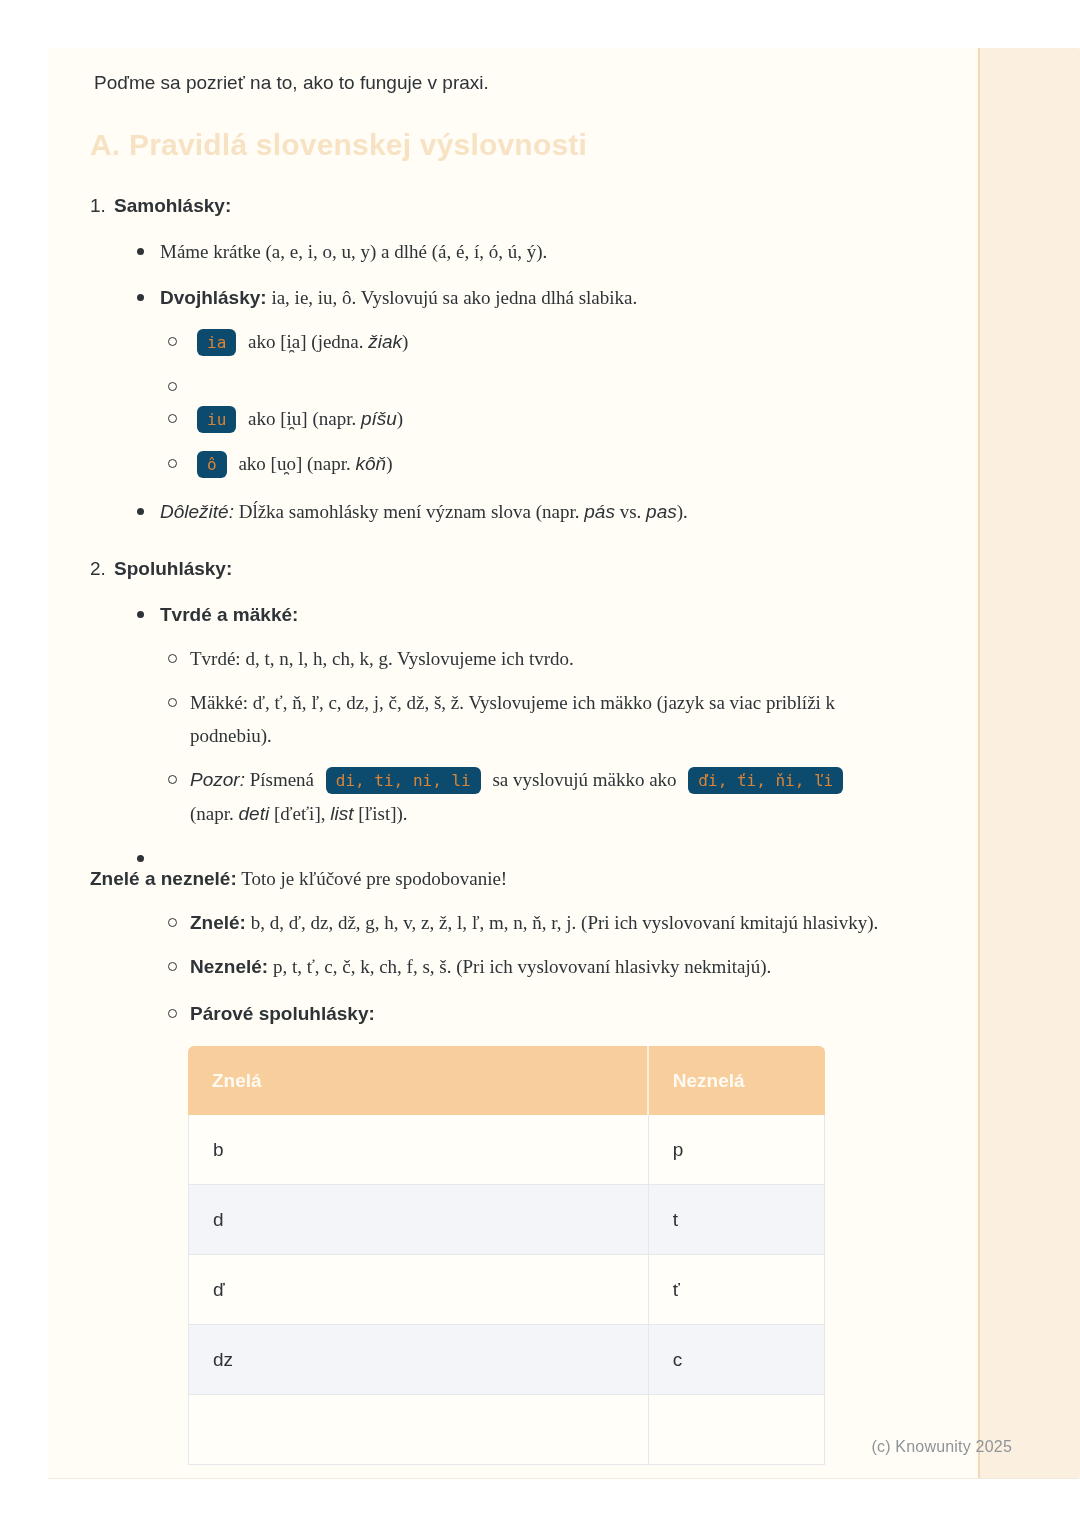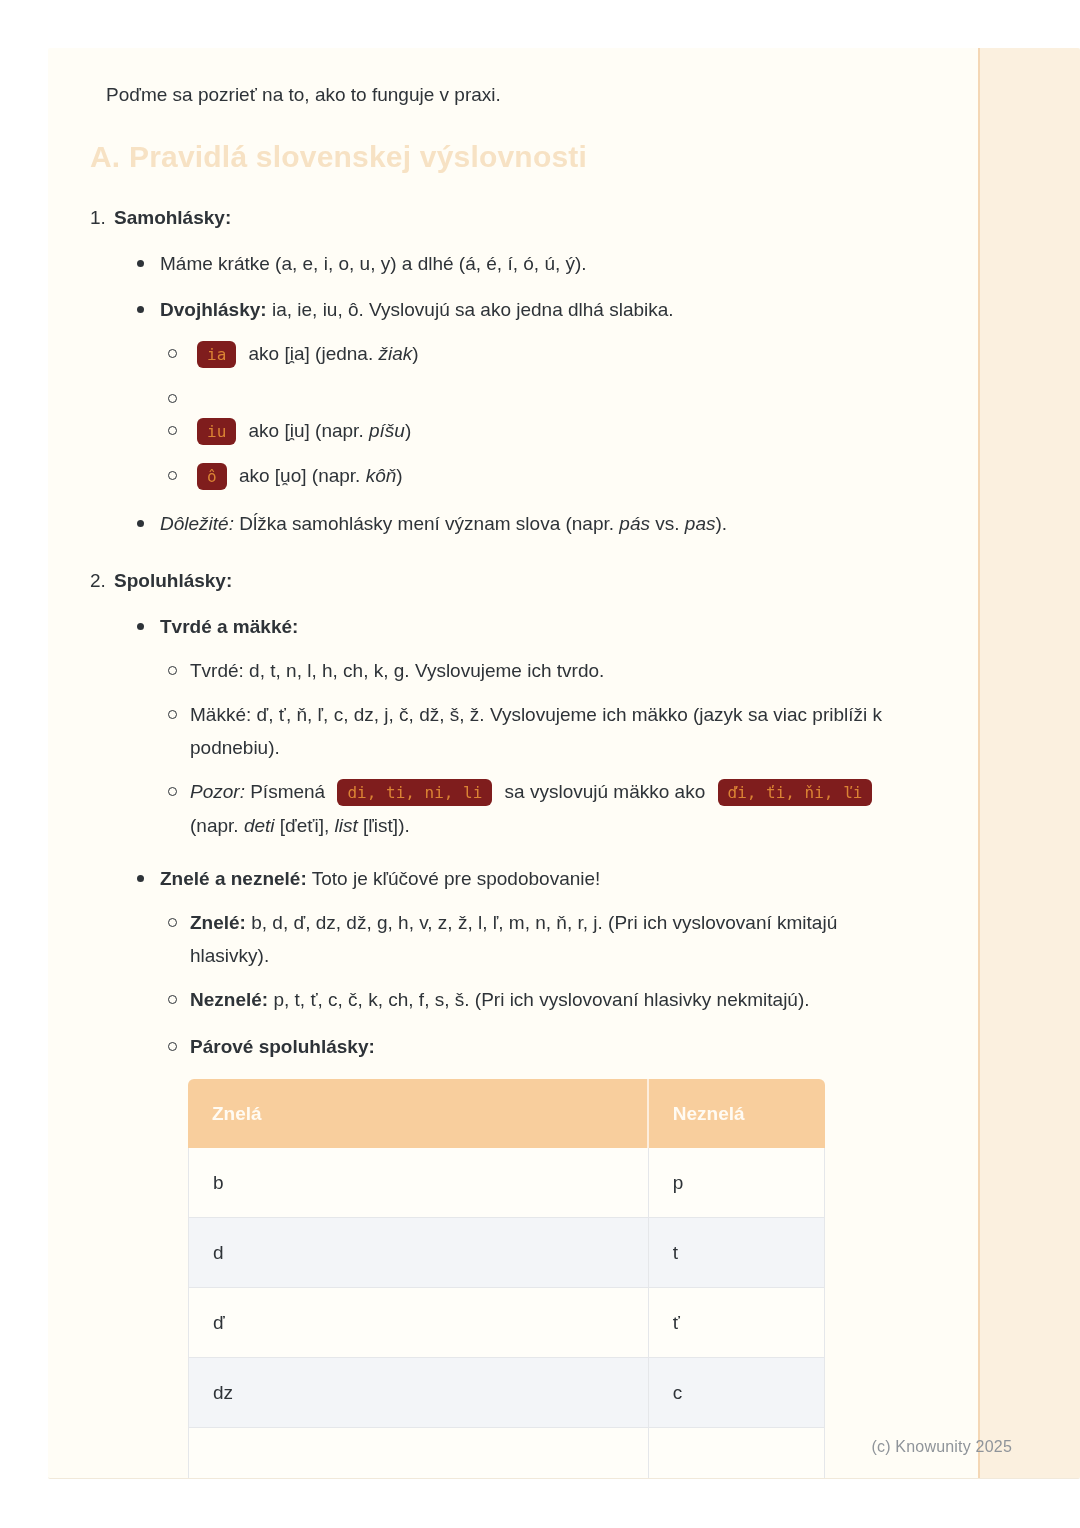--- a/index.html
+++ b/index.html
@@ -14,43 +14,43 @@
     border-bottom:1px solid #F1E9DA;
   }
   .margin-strip{
     position:absolute;top:0;right:0;width:100px;height:100%;
     background:#FBF0DF;border-left:2px solid #F4D7B5;
   }
   .content{
     position:relative;padding:14px 195px 0 42px;
     color:#2E3338;font-size:19px;line-height:33px;
   }
-  .intro{margin:16px;}
+  .intro{margin:4px;}
   .doc-heading{
     margin:26px 0 12px 0;font-size:30px;line-height:40px;font-weight:700;
     color:#F7E2C4;letter-spacing:.2px;
   }
   .sec{display:flex;margin-top:24px;}
   .sec-num{flex:none;width:24px;}
   .sec-title{font-weight:700;}
   .li1{display:flex;margin-top:13px;}
   .li1 .mk{flex:none;width:23px;margin-left:47px;}
   .li2{display:flex;margin-top:11px;}
   .li2 .mk{flex:none;width:22px;margin-left:78px;}
   .mk-dot{display:block;width:7px;height:7px;border-radius:50%;background:#2E3338;margin-top:13px;}
   .mk-ring{display:block;width:9px;height:9px;box-sizing:border-box;border:1.5px solid #2E3338;border-radius:50%;margin-top:12px;}
   .li-text{flex:1;min-width:0;}
-  .mt16{margin-top:20px;}
+  .mt16{margin-top:12px;flex-direction:column;}
   .mt14{margin-top:14px;}
-  .sg-n{font-style:normal;}
+  .sg-n{font-style:normal;font-family:Liberation Serif, serif;}
   .sg-b{font-weight:700;}
   .sg-i{font-style:italic;}
   .sg-c{
     font-family:"DejaVu Sans Mono","Liberation Mono",monospace;
-    font-size:16px;color:#DB8434;background:#7f1d1d;border-radius:6px;
+    font-size:16px;color:#DB8434;background:#0c4a6e;border-radius:6px;
     padding:4px 10px;margin:0 7px;
     -webkit-box-decoration-break:clone;box-decoration-break:clone;
   }
   .ptable{
     border-collapse:separate;border-spacing:0;table-layout:fixed;
     width:637px;margin:16px 0 0 98px;
   }
   .ptable th{
     background:#F8CE9D;color:#FFFBF3;font-weight:600;text-align:left;
     font-size:19px;line-height:23px;padding:23px 24px;box-sizing:border-box;

